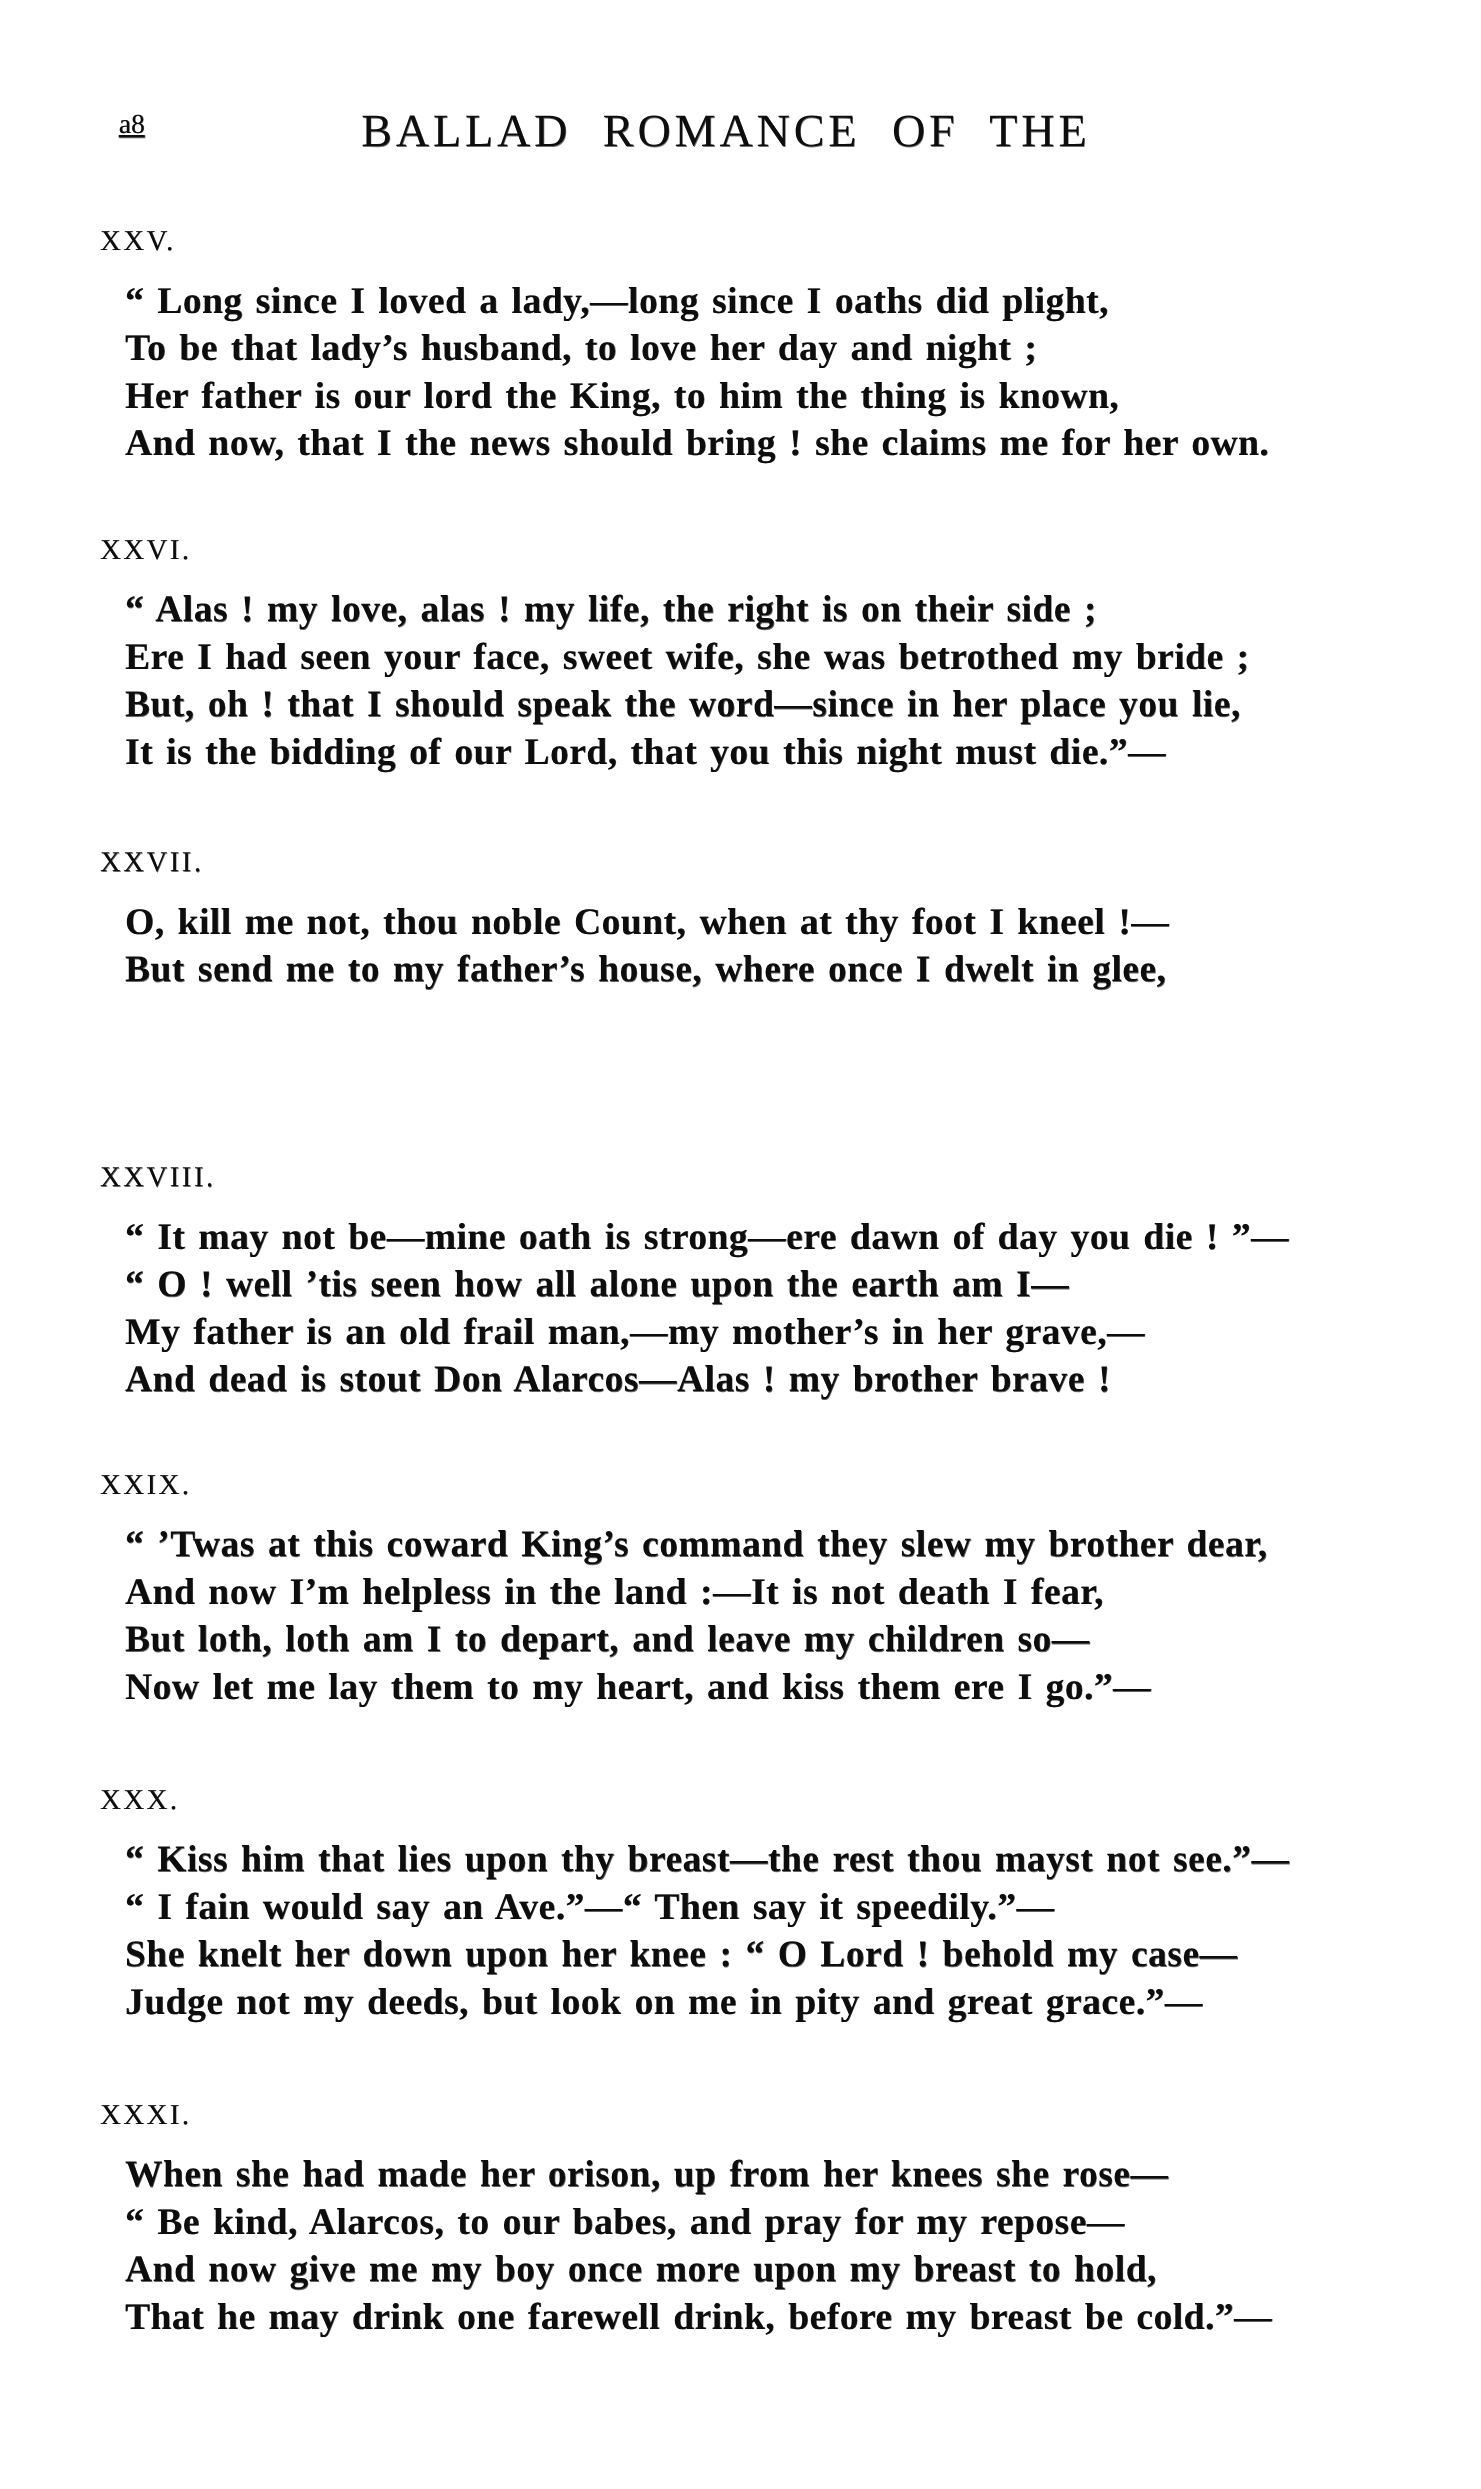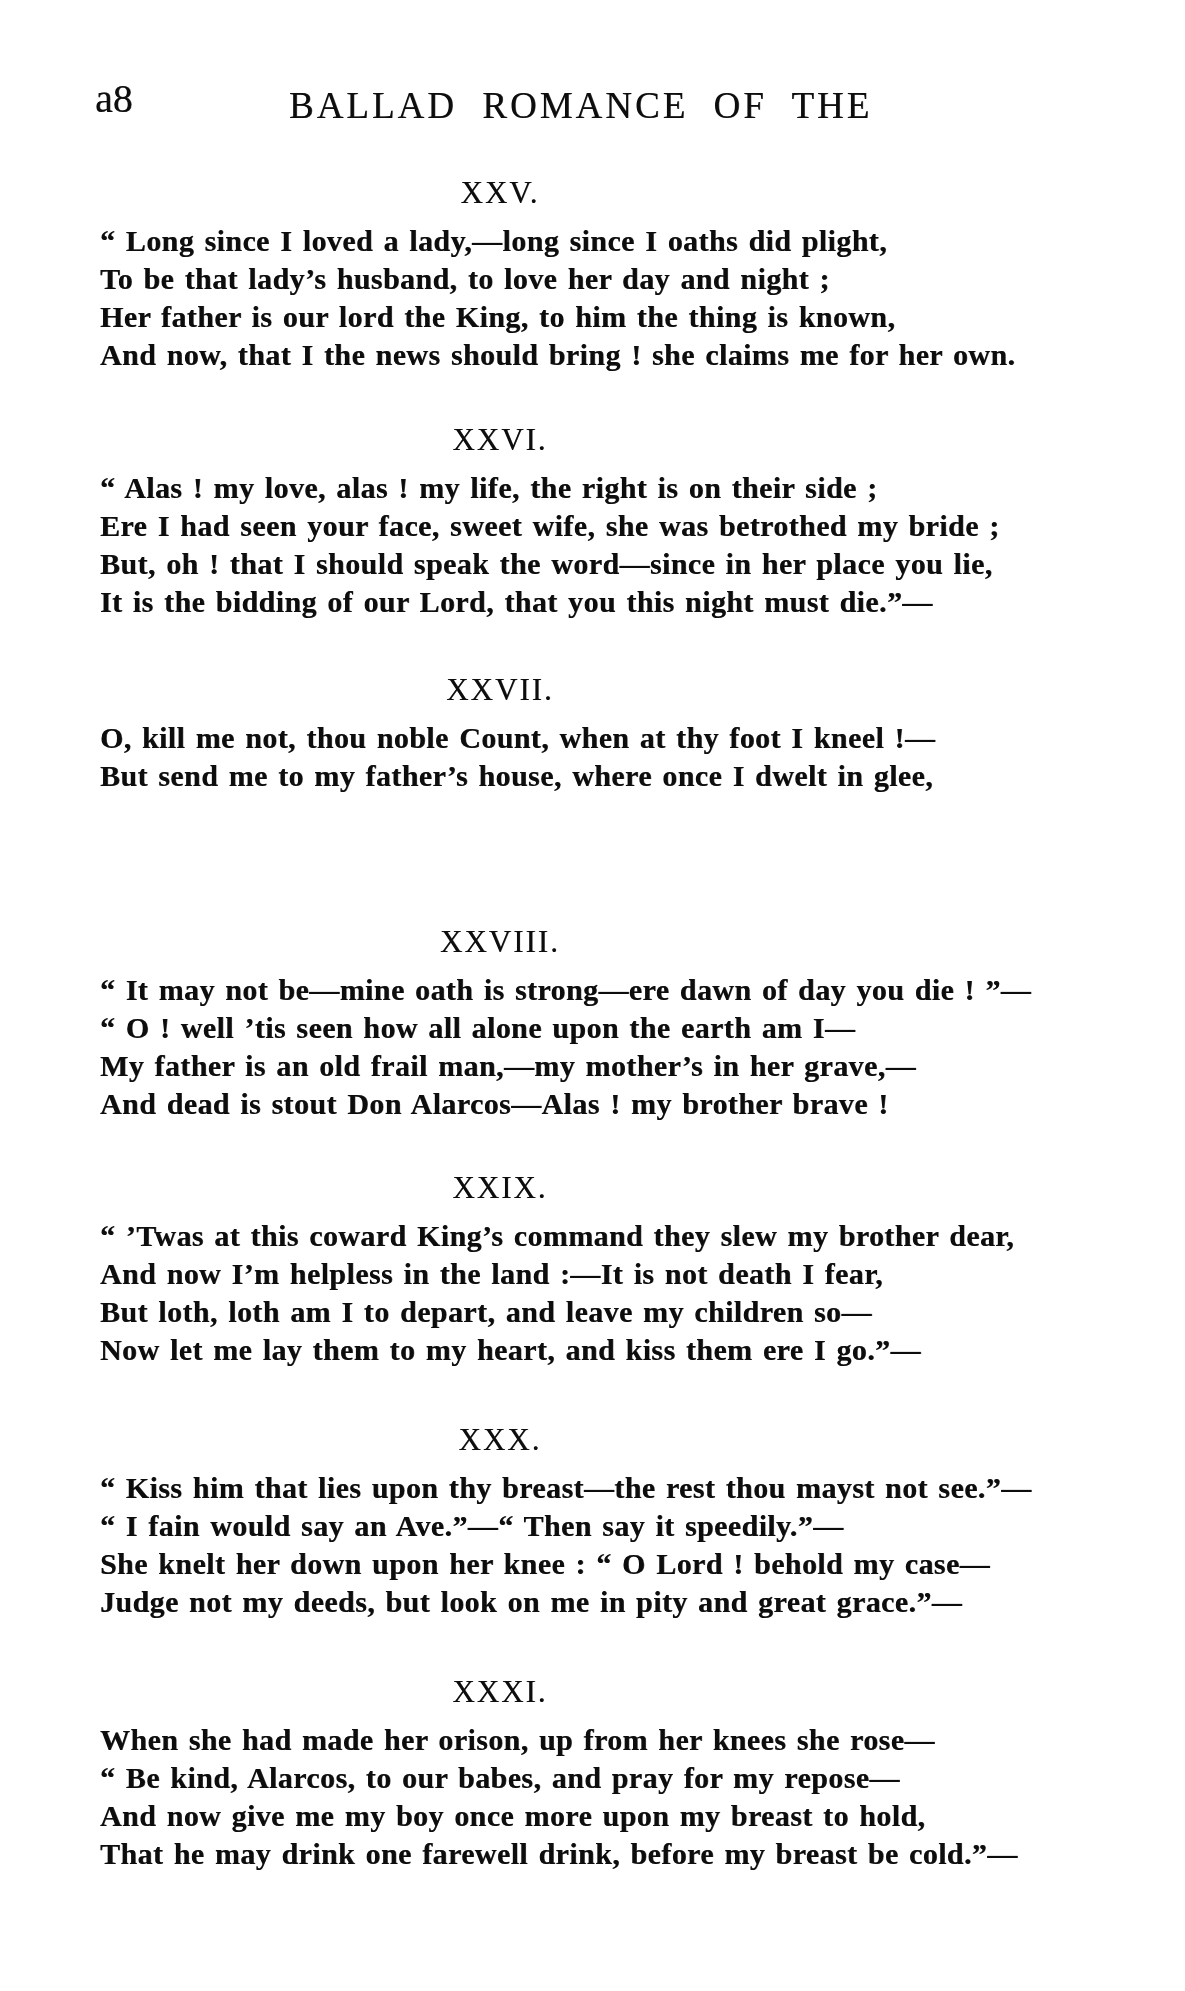--- a/index.html
+++ b/index.html
@@ -23,23 +23,24 @@
     position: absolute;
     top: 74px;
     left: 0;
     width: 100%;
     height: 50px;
   }
   .page-number {
     position: absolute;
     left: 95px;
     top: 10px;
-    font-size: 40px;
+    font-size: 22px;
     line-height: 30px;
     text-shadow: 0.5px 0.4px 0 rgba(0,0,0,0.6);
+    text-decoration: underline;
   }
   .running-title {
     position: absolute;
     left: 49%;
     transform: translateX(-50%);
     top: 11px;
     font-size: 37px;
     line-height: 42px;
     letter-spacing: 3px;
     word-spacing: 13px;
@@ -47,22 +48,22 @@
     text-shadow: 0.5px 0.4px 0 rgba(0,0,0,0.55);
   }
   .stanza {
     position: absolute;
     left: 0;
     width: 100%;
   }
   .stanza-number {
     width: 840px;
     margin-left: 80px;
-    text-align: center;
-    font-size: 31px;
+    text-align: left;
+    font-size: 23px;
     line-height: 26px;
     letter-spacing: 2px;
     margin-bottom: 16px;
     text-shadow: 0.4px 0.3px 0 rgba(0,0,0,0.6);
   }
   .verse-line {
     margin-left: 100px;
     font-size: 30px;
     line-height: 38px;
     letter-spacing: 0.4px;

